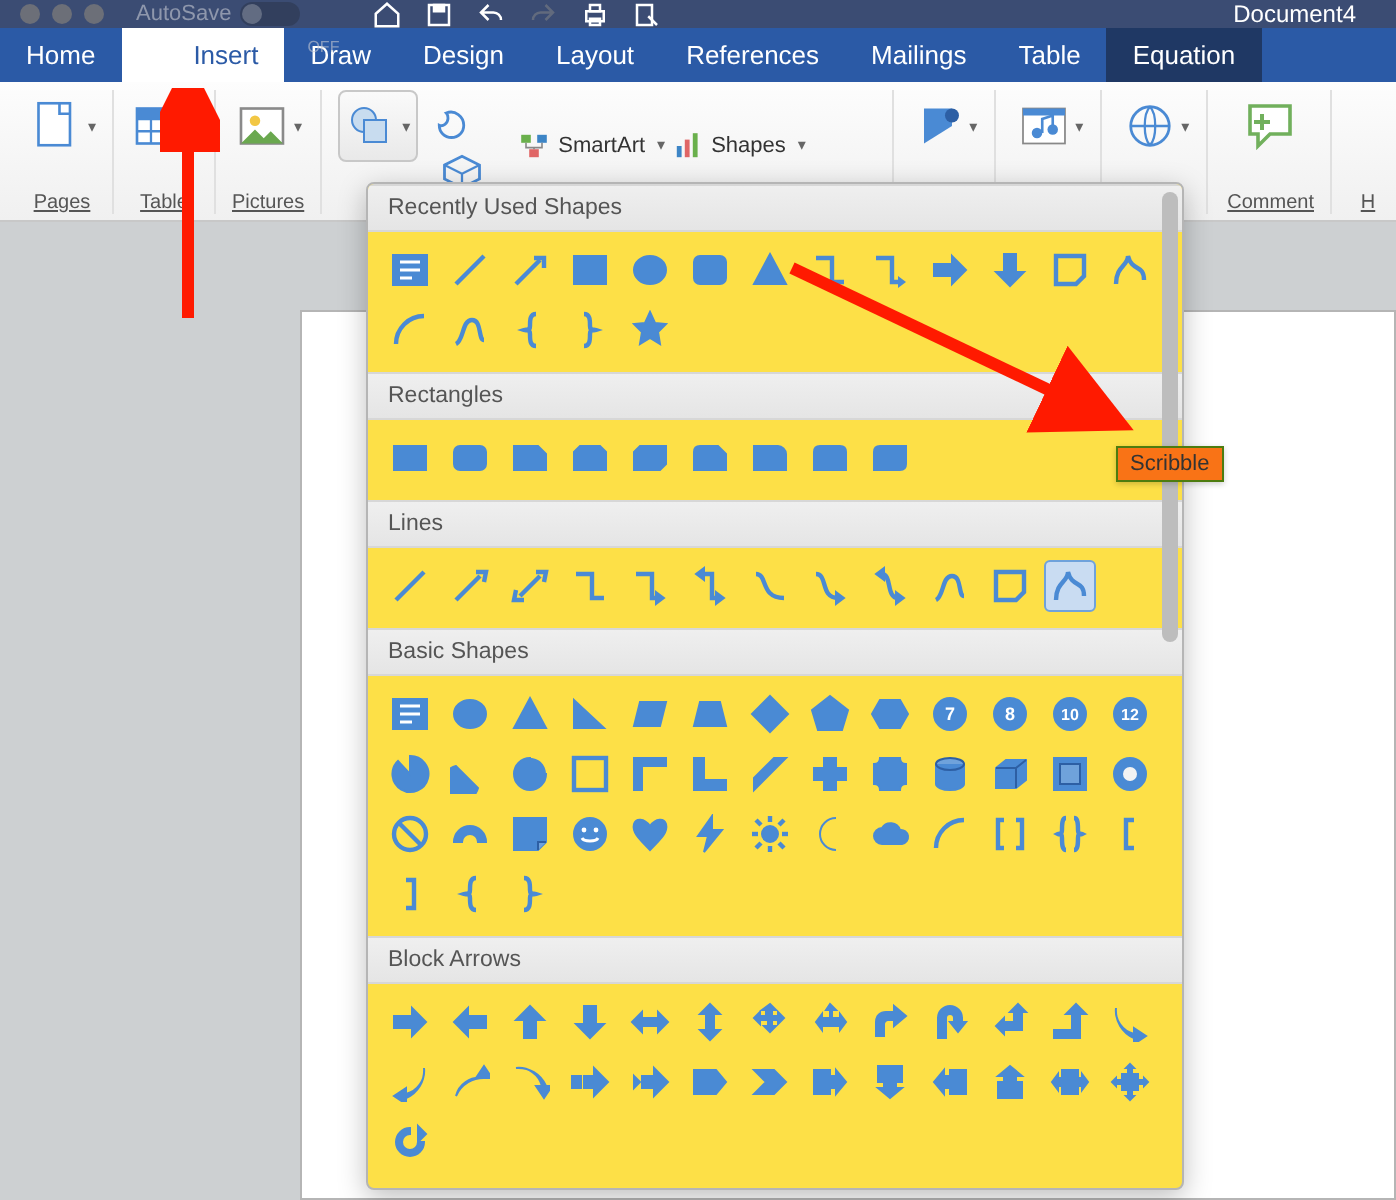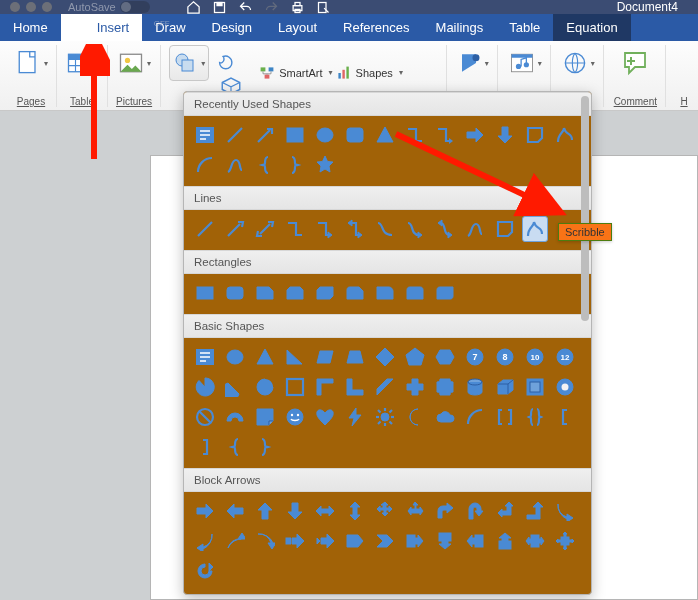--- a/index.html
+++ b/index.html
@@ -27,21 +27,21 @@
   .riconbox svg { width:32px; height:32px; }
   .caret { font-size:8px; color:#666; margin-left:2px; }
   .shapes-split { display:flex; align-items:center; }
   .btn-split { background:linear-gradient(#fafafa,#e9e9e9); border:1px solid #c8c8c8; border-radius:4px; padding:5px 3px; display:flex; align-items:center; gap:2px; }
   .ribbon-icons-col { display:flex; gap:3px; font-size:11px; color:#333; padding-top:3px; margin-left:4px; }
   .ribbon-icons-col div { display:flex; align-items:center; gap:4px; }
   .ribbon-icons-col svg { width:16px; height:16px; }
   
   .canvas { position:absolute; left:150px; top:155px; width:548px; height:445px; background:#fff; border:1px solid #b5b5b5; }
   
-  .panel { position:absolute; left:183px; top:91px; width:409px; height:504px; background:#a16207; border:1px solid #b5b5b5; border-radius:4px; box-shadow:0 4px 14px rgba(0,0,0,.25); overflow:hidden; }
+  .panel { position:absolute; left:183px; top:91px; width:409px; height:504px; background:#fde047; border:1px solid #b5b5b5; border-radius:4px; box-shadow:0 4px 14px rgba(0,0,0,.25); overflow:hidden; }
   .panel-inner { height:100%; overflow:hidden; }
   .scrollbar { position:absolute; right:2px; top:4px; bottom:4px; width:8px; }
   .scrollthumb { position:absolute; top:0; left:0; width:8px; height:225px; background:#bdbdbd; border-radius:4px; }
   .cat { }
   .cat-header { background:linear-gradient(#efefef,#e5e5e5); border-top:1px solid #d7d7d7; border-bottom:1px solid #d7d7d7; font-size:11.5px; color:#555; padding:5px 10px; }
   .cat-grid { display:flex; flex-wrap:wrap; padding:6px 8px 8px 8px; gap:4px 4px; }
   .shape { width:26px; height:26px; display:flex; align-items:center; justify-content:center; border-radius:3px; }
   .shape svg { width:20px; height:20px; }
   .shape.selected { background:#c9dcf2; border:1px solid #6fa2db; }
   
@@ -334,20 +334,71 @@
           </div>
         <div class="shape">
             <svg viewBox="0 0 20 20">
               <path d="M10 1l2.5 5.5L18 7l-4 4 1 6-5-3-5 3 1-6-4-4 5.5-.5z" class="shapeblue"></path>
             </svg>
           </div>
       </div>
     </div>
 
     <div class="cat">
+      <div class="cat-header">Rectangles</div>
+      <div class="cat-grid">
+        <div class="shape">
+            <svg viewBox="0 0 20 20">
+              <rect x="2" y="4" width="16" height="12" class="shapeblue"></rect>
+            </svg>
+          </div>
+        <div class="shape">
+            <svg viewBox="0 0 20 20">
+              <rect x="2" y="4" width="16" height="12" rx="3" class="shapeblue"></rect>
+            </svg>
+          </div>
+        <div class="shape">
+            <svg viewBox="0 0 20 20">
+              <path d="M2 4h12l4 4v8H2z" class="shapeblue"></path>
+            </svg>
+          </div>
+        <div class="shape">
+            <svg viewBox="0 0 20 20">
+              <path d="M5 4h10l3 3v9H2V7z" class="shapeblue"></path>
+            </svg>
+          </div>
+        <div class="shape">
+            <svg viewBox="0 0 20 20">
+              <path d="M2 7l3-3h13v9l-3 3H2z" class="shapeblue"></path>
+            </svg>
+          </div>
+        <div class="shape">
+            <svg viewBox="0 0 20 20">
+              <path d="M2 7c0-2 1-3 3-3h9l4 4v8H2z" class="shapeblue"></path>
+            </svg>
+          </div>
+        <div class="shape">
+            <svg viewBox="0 0 20 20">
+              <path d="M2 4h12c2 0 4 2 4 4v8H2z" class="shapeblue"></path>
+            </svg>
+          </div>
+        <div class="shape">
+            <svg viewBox="0 0 20 20">
+              <path d="M5 4h10c2 0 3 1 3 3v9H2V7c0-2 1-3 3-3z" class="shapeblue"></path>
+            </svg>
+          </div>
+        <div class="shape">
+            <svg viewBox="0 0 20 20">
+              <path d="M5 4h13v9c0 2-1 3-3 3H2V7c0-2 1-3 3-3z" class="shapeblue"></path>
+            </svg>
+          </div>
+      </div>
+    </div>
+
+    <div class="cat">
       <div class="cat-header">Lines</div>
       <div class="cat-grid">
         <div class="shape">
             <svg viewBox="0 0 20 20">
               <line x1="3" y1="17" x2="17" y2="3" class="shapeblue-stroke"></line>
             </svg>
           </div>
         <div class="shape">
             <svg viewBox="0 0 20 20">
               <line x1="3" y1="17" x2="15" y2="5" class="shapeblue-stroke"></line>
@@ -402,71 +453,20 @@
             </svg>
           </div>
         <div class="shape">
             <svg viewBox="0 0 20 20">
               <path d="M3 3h14v10l-4 4H3z" class="shapeblue-stroke"></path>
             </svg>
           </div>
         <div class="shape selected">
             <svg viewBox="0 0 20 20">
               <path d="M3 17c0-9 6-9 6-14 2 8 8 4 8 12" class="shapeblue-stroke"></path>
-            </svg>
-          </div>
-      </div>
-    </div>
-
-    <div class="cat">
-      <div class="cat-header">Rectangles</div>
-      <div class="cat-grid">
-        <div class="shape">
-            <svg viewBox="0 0 20 20">
-              <rect x="2" y="4" width="16" height="12" class="shapeblue"></rect>
-            </svg>
-          </div>
-        <div class="shape">
-            <svg viewBox="0 0 20 20">
-              <rect x="2" y="4" width="16" height="12" rx="3" class="shapeblue"></rect>
-            </svg>
-          </div>
-        <div class="shape">
-            <svg viewBox="0 0 20 20">
-              <path d="M2 4h12l4 4v8H2z" class="shapeblue"></path>
-            </svg>
-          </div>
-        <div class="shape">
-            <svg viewBox="0 0 20 20">
-              <path d="M5 4h10l3 3v9H2V7z" class="shapeblue"></path>
-            </svg>
-          </div>
-        <div class="shape">
-            <svg viewBox="0 0 20 20">
-              <path d="M2 7l3-3h13v9l-3 3H2z" class="shapeblue"></path>
-            </svg>
-          </div>
-        <div class="shape">
-            <svg viewBox="0 0 20 20">
-              <path d="M2 7c0-2 1-3 3-3h9l4 4v8H2z" class="shapeblue"></path>
-            </svg>
-          </div>
-        <div class="shape">
-            <svg viewBox="0 0 20 20">
-              <path d="M2 4h12c2 0 4 2 4 4v8H2z" class="shapeblue"></path>
-            </svg>
-          </div>
-        <div class="shape">
-            <svg viewBox="0 0 20 20">
-              <path d="M5 4h10c2 0 3 1 3 3v9H2V7c0-2 1-3 3-3z" class="shapeblue"></path>
-            </svg>
-          </div>
-        <div class="shape">
-            <svg viewBox="0 0 20 20">
-              <path d="M5 4h13v9c0 2-1 3-3 3H2V7c0-2 1-3 3-3z" class="shapeblue"></path>
             </svg>
           </div>
       </div>
     </div>
 
     <div class="cat">
       <div class="cat-header">Basic Shapes</div>
       <div class="cat-grid">
         <div class="shape">
             <svg viewBox="0 0 20 20">

